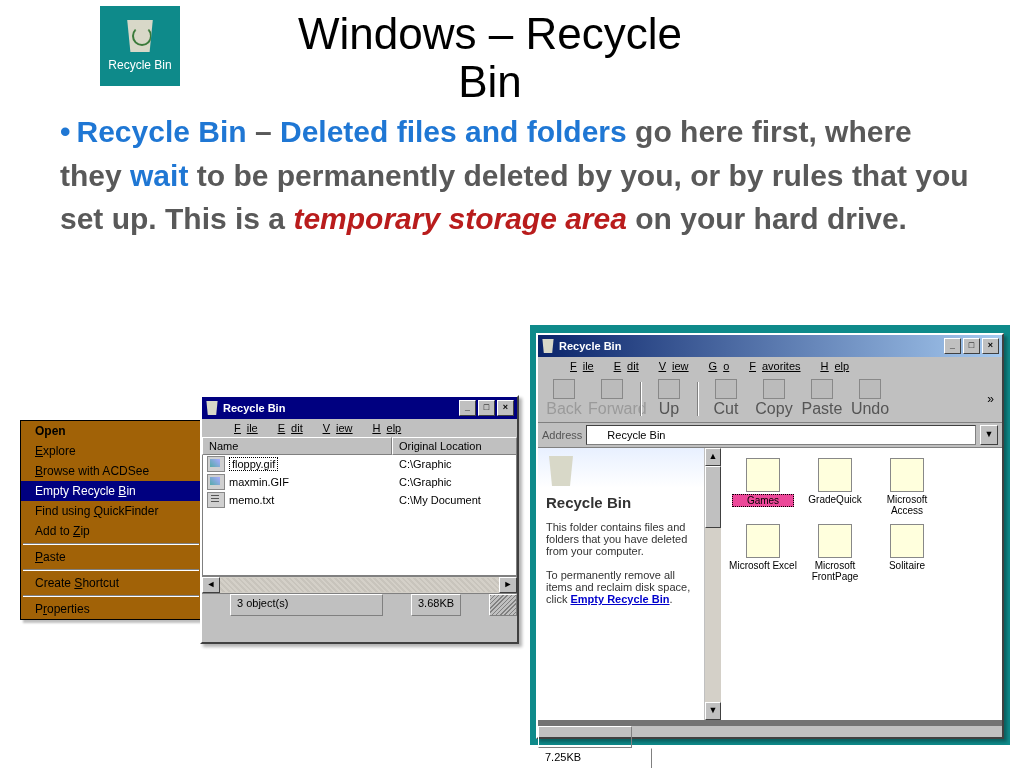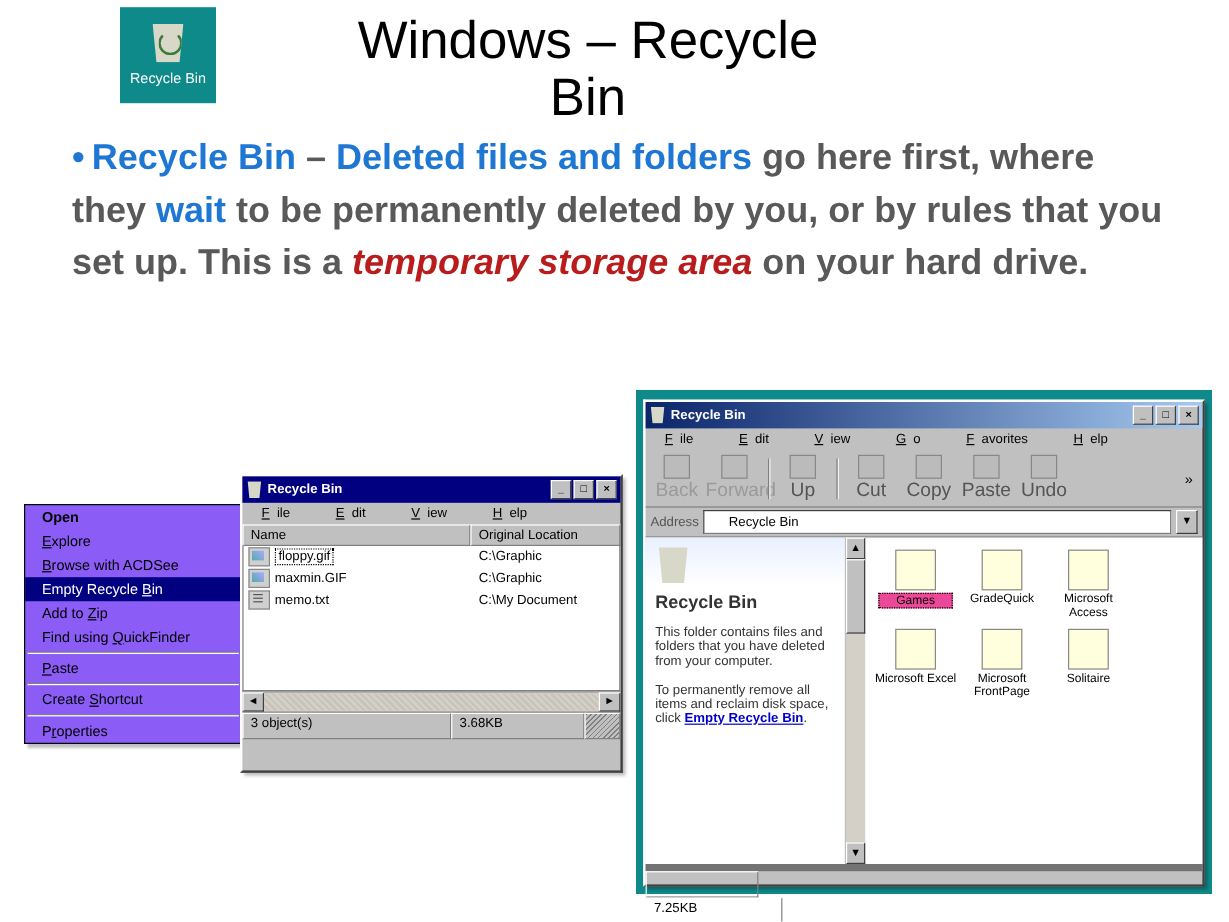--- a/index.html
+++ b/index.html
@@ -65,21 +65,21 @@
   .bullet { color: #1f77d4; margin-right: 6px; }
   .kw { color: #1f77d4; }
   .kw-em { color: #b91c1c; font-style: italic; }
 
   
   .ctx-menu {
     position: absolute;
     left: 20px;
     top: 420px;
     width: 180px;
-    background: #8b5cf6;
+    background: #a16207;
     border: 1px solid #000;
     box-shadow: 3px 3px 2px rgba(0,0,0,0.25);
     font-family: Tahoma, Arial, sans-serif;
     font-size: 12px;
     color: #000;
   }
   .ctx-menu .item {
     padding: 3px 14px;
   }
   .ctx-menu .sep {
@@ -124,21 +124,21 @@
     clip-path: polygon(10% 0, 90% 0, 80% 100%, 20% 100%);
     position: relative;
   }
   .titlebar .spacer { flex: 1; }
   .tb-btn {
     width: 15px; height: 14px; background:#c0c0c0; margin-left:2px;
     border:1px solid #fff; border-right-color:#404040; border-bottom-color:#404040;
     font-size: 9px; line-height: 12px; text-align:center; color:#000; font-weight:bold;
   }
   .menubar {
-    display:flex; gap:20px; padding:2px 4px;
+    display:flex; gap:2px; padding:2px 20px;text-decoration:underline;
   }
   .menubar span { padding: 1px 6px; }
   .menubar .ul { text-decoration: underline; }
   .list-header {
     display:flex; background:#c0c0c0;
   }
   .list-header .col {
     border:1px solid #fff; border-right-color:#808080; border-bottom-color:#808080;
     padding:2px 6px;
   }
@@ -156,21 +156,21 @@
     height:16px; background:#d4d0c8; border-top:1px solid #808080;
     display:flex; align-items:center;
   }
   .hscroll .arrow{width:16px;height:14px;background:#c0c0c0;border:1px solid #fff;border-right-color:#404040;border-bottom-color:#404040;text-align:center;line-height:12px;font-size:9px;}
   .hscroll .track{flex:1;background:repeating-linear-gradient(45deg,#d4d0c8,#d4d0c8 2px,#c8c4bc 2px,#c8c4bc 4px);height:14px;}
   .statusbar {
     display:flex; border-top:1px solid #808080;
   }
   .statusbar .pane {
     border:1px solid #808080; border-top-color:#fff; border-left-color:#fff;
-    padding:2px 6px; height:16px;
+    padding:2px 6px; height:16px;margin-left:28px;
   }
   .statusbar .grip{width:16px;background:repeating-linear-gradient(135deg,#808080,#808080 1px,transparent 1px,transparent 3px);}
   
   
   .win-large-wrap {
     position:absolute; left:530px; top:325px; width:480px; height:420px;
     background:#0e8a8a;
   }
   .win-large { position:absolute; left:6px; top:8px; right:6px; bottom:6px; }
   .win-large .titlebar { background: linear-gradient(to right,#0a246a,#a6caf0);}
@@ -217,22 +217,22 @@
 <div class="body-text">
   <span class="bullet">•</span><span class="kw">Recycle Bin</span><span> – </span><span class="kw">Deleted files and folders</span><span> go here first, where they </span><span class="kw">wait</span><span> to be permanently deleted by you, or by rules that you set up. This is a </span><span class="kw-em">temporary storage area</span><span> on your hard drive.</span>
 </div>
 
 <div class="ctx-menu">
   <div id="ctx-items">
       <div class="item bold">Open</div>
       <div class="item"><span class="ul">E</span>xplore</div>
       <div class="item"><span class="ul">B</span>rowse with ACDSee</div>
       <div class="item selected">Empty Recycle <span class="ul">B</span>in</div>
+      <div class="item">Find using <span class="ul">Q</span>uickFinder</div>
       <div class="item">Add to <span class="ul">Z</span>ip</div>
-      <div class="item">Find using <span class="ul">Q</span>uickFinder</div>
     </div>
   <div class="sep"></div>
   <div class="item"><span class="ul">P</span><span>aste</span></div>
   <div class="sep"></div>
   <div class="item"><span>Create </span><span class="ul">S</span><span>hortcut</span></div>
   <div class="sep"></div>
   <div class="item"><span>P</span><span class="ul">r</span><span>operties</span></div>
 </div>
 
 <div class="win9x win-small">

